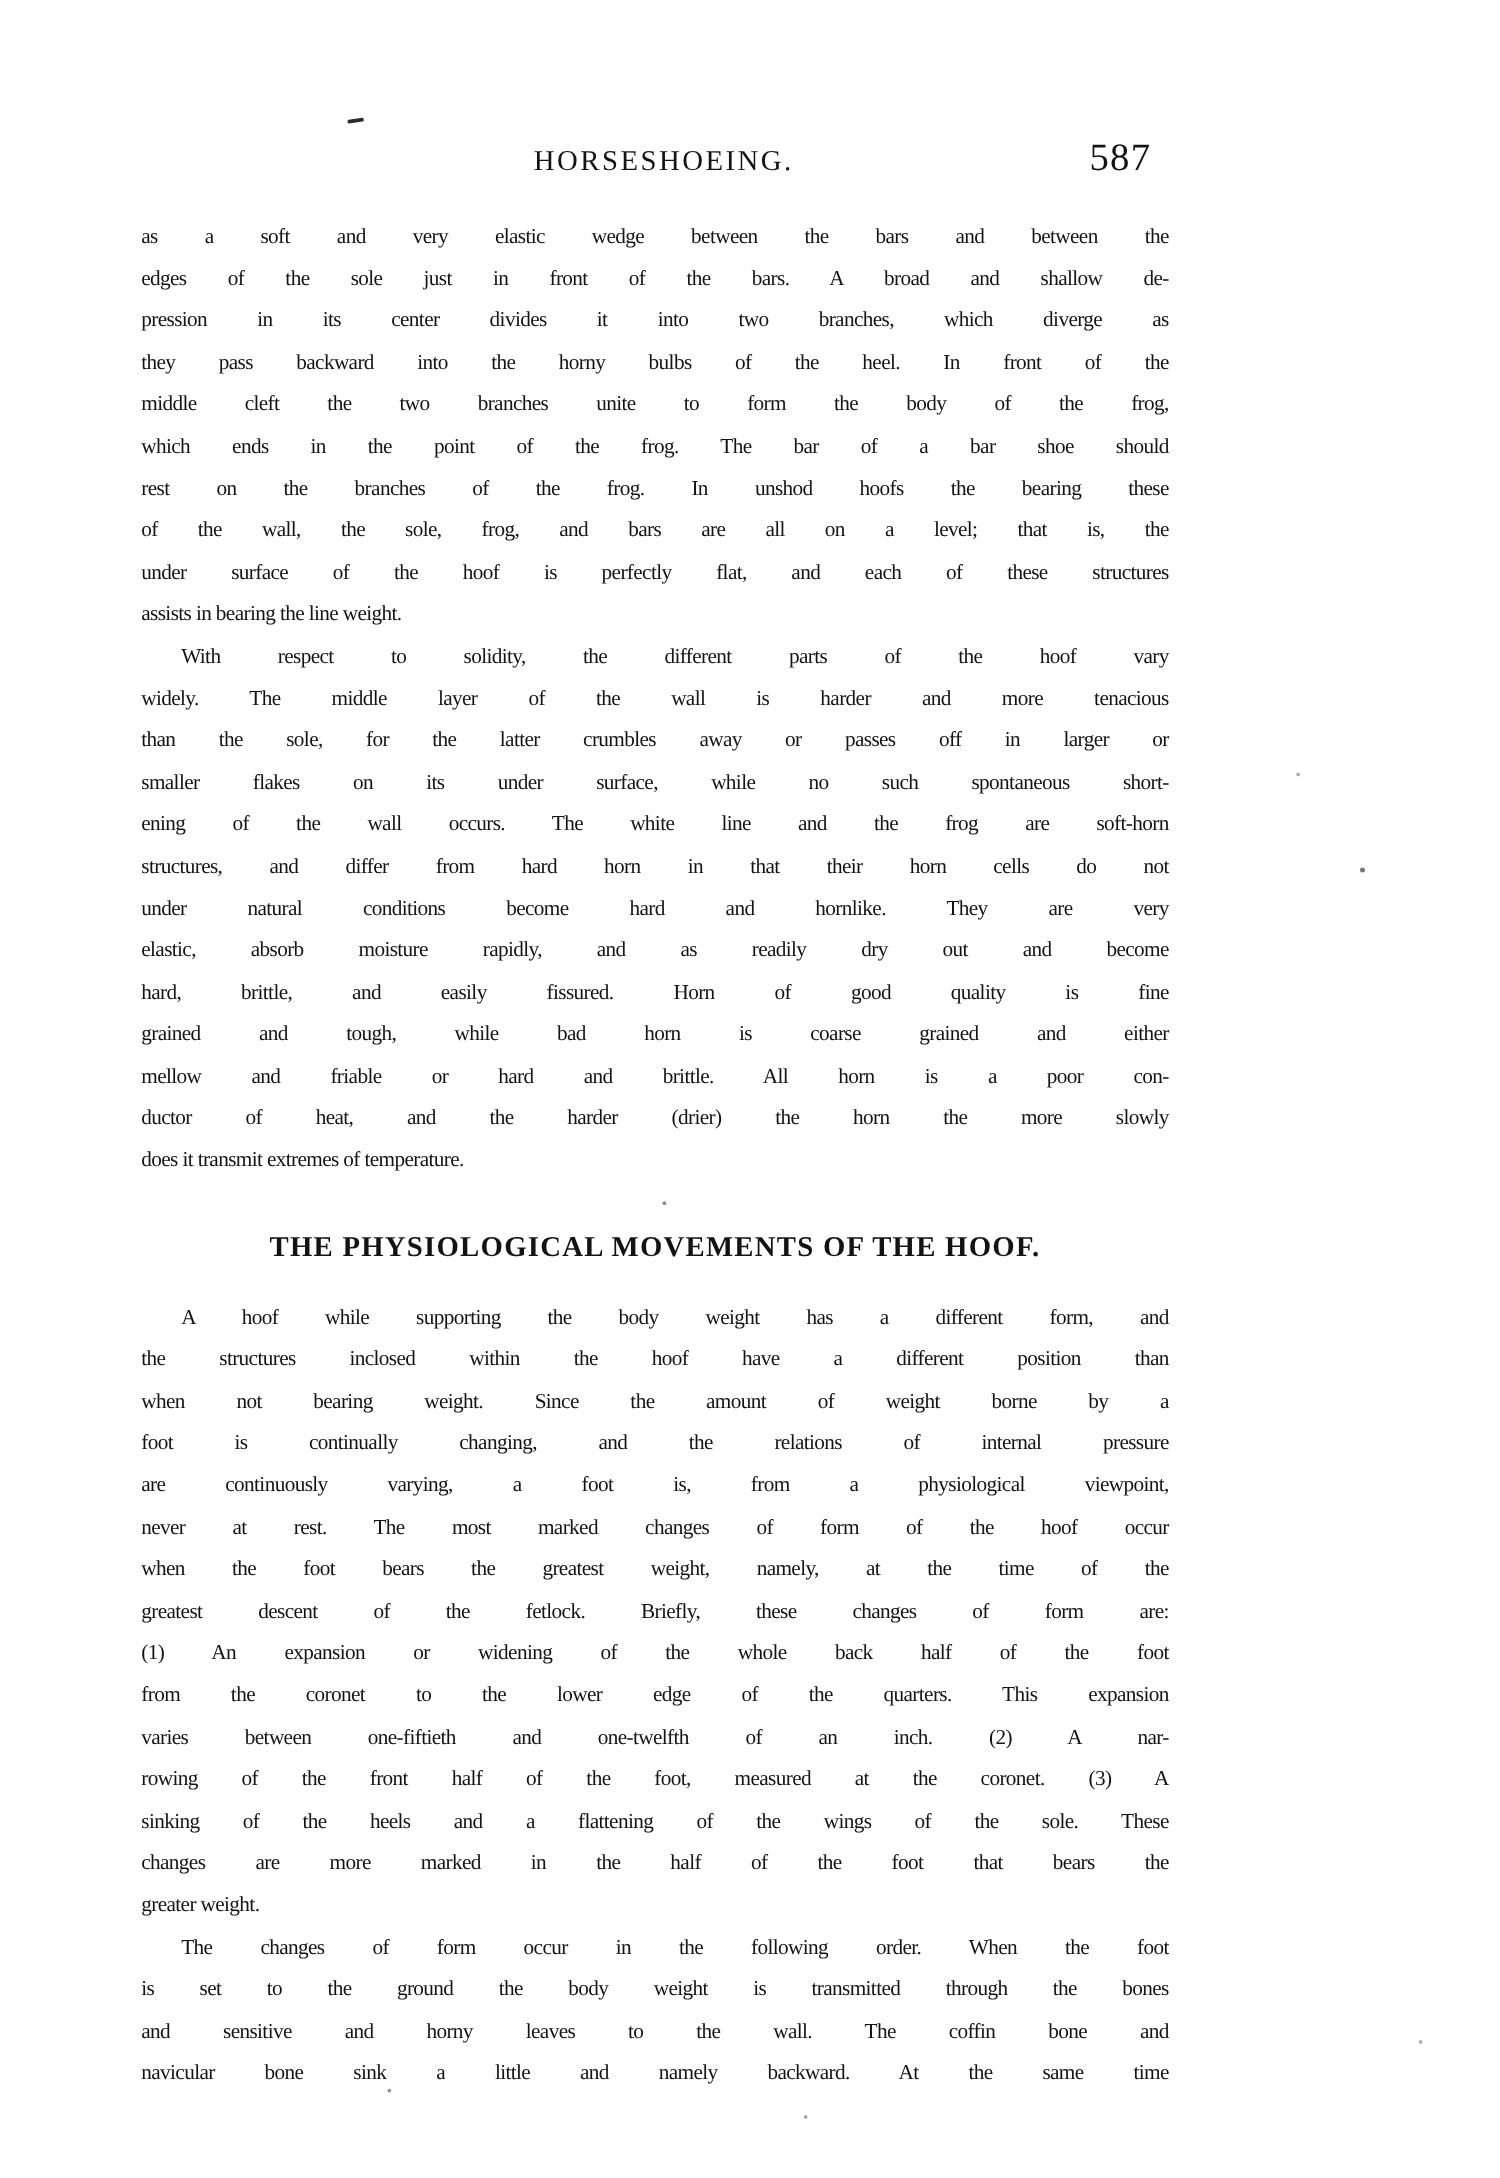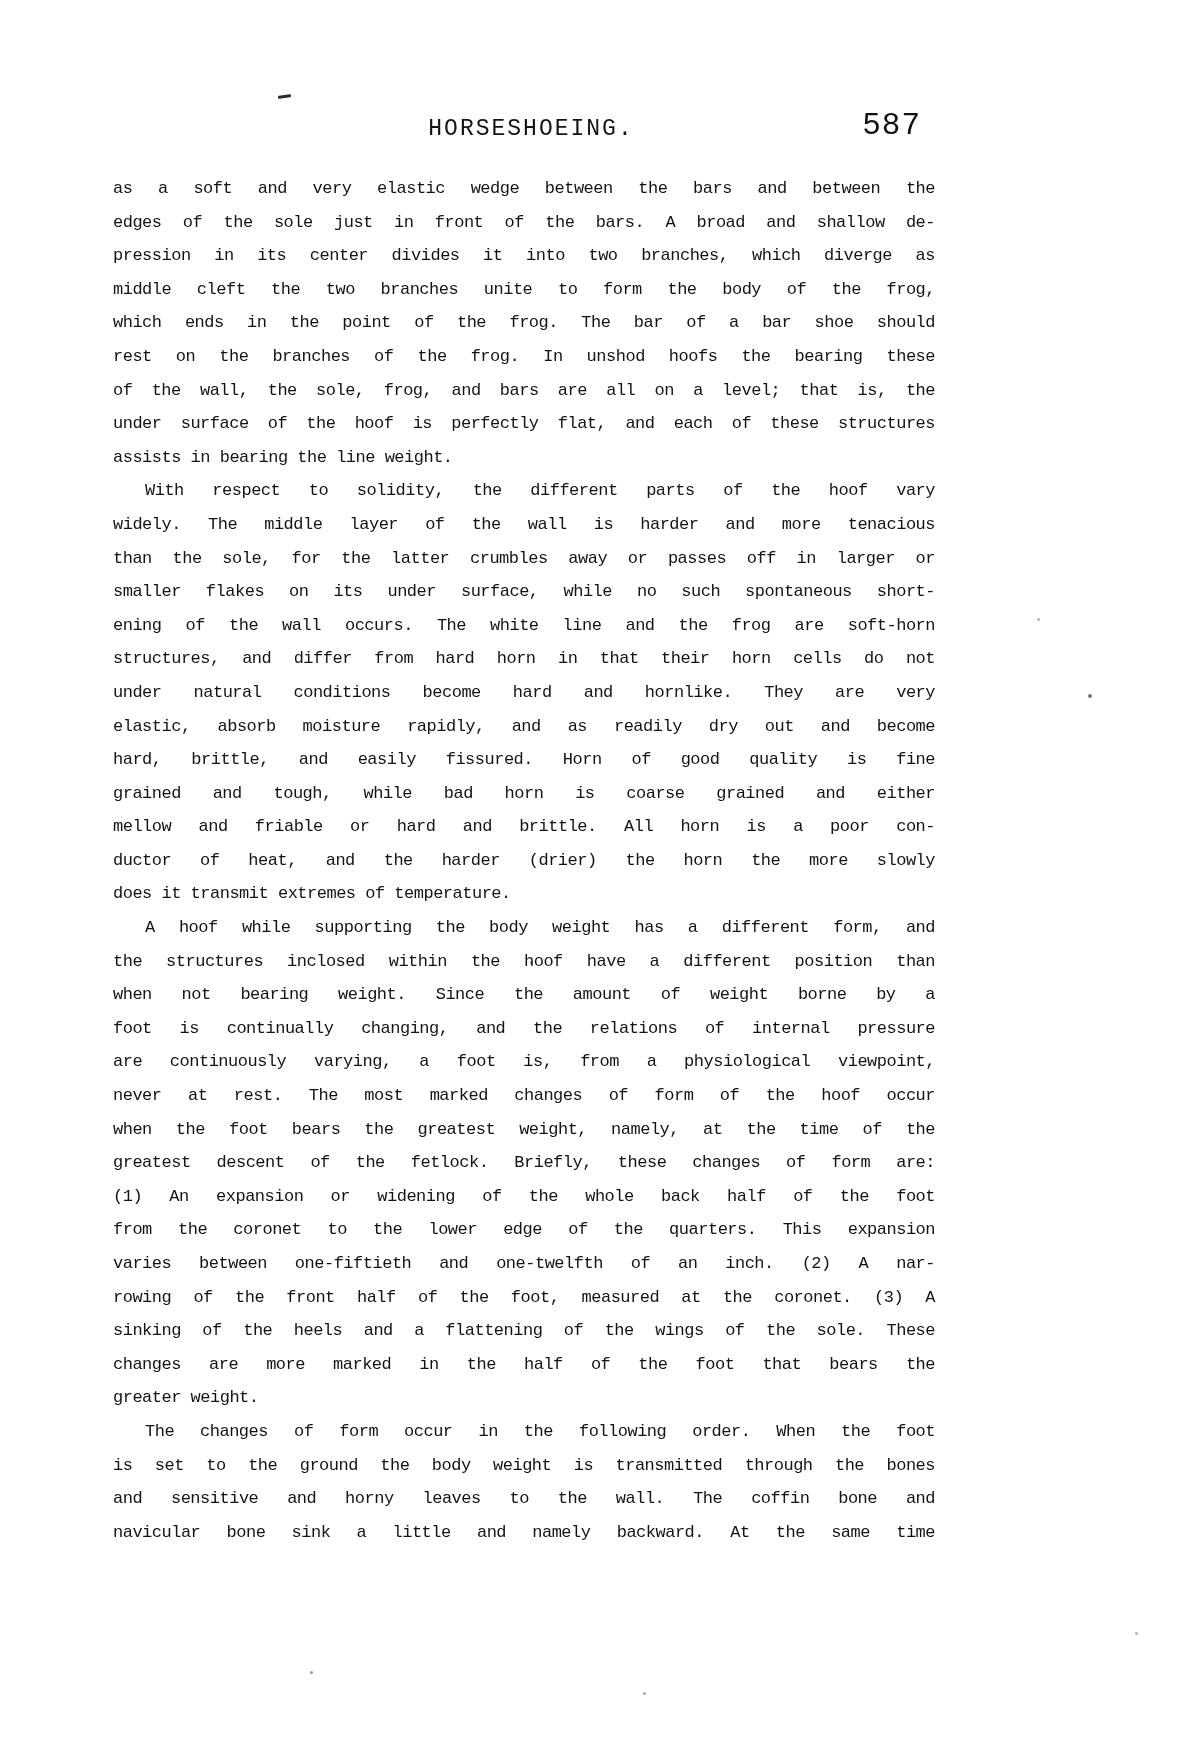--- a/index.html
+++ b/index.html
@@ -6,21 +6,21 @@
     margin: 0;
     padding: 0;
     background: #ffffff;
   }
   .page {
     position: relative;
     width: 1200px;
     height: 1742px;
     background: #ffffff;
     overflow: hidden;
-    font-family: Liberation Mono, monospace;
+    font-family: Liberation Serif, serif;
     color: #131313;
   }
   .text-block {
     position: absolute;
     left: 113px;
     top: 110px;
     width: 822px;
   }
   .page-header {
     position: relative;
@@ -102,20 +102,21 @@
     <div class="page-header">
       <div class="running-head">HORSESHOEING.</div>
       <div class="page-number">587</div>
     </div>
     <div class="page-body">
 
     <div class="paragraph">
           <div class="line">as a soft and very elastic wedge between the bars and between the</div>
           <div class="line">edges of the sole just in front of the bars. A broad and shallow de-</div>
           <div class="line">pression in its center divides it into two branches, which diverge as</div>
+          <div class="line">they pass backward into the horny bulbs of the heel. In front of the</div>
           <div class="line">middle cleft the two branches unite to form the body of the frog,</div>
           <div class="line">which ends in the point of the frog. The bar of a bar shoe should</div>
           <div class="line">rest on the branches of the frog. In unshod hoofs the bearing these</div>
           <div class="line">of the wall, the sole, frog, and bars are all on a level; that is, the</div>
           <div class="line">under surface of the hoof is perfectly flat, and each of these structures</div>
           <div class="line short">assists in bearing the line weight.</div>
         </div>
         <div class="paragraph">
           <div class="line indent">With respect to solidity, the different parts of the hoof vary</div>
           <div class="line">widely. The middle layer of the wall is harder and more tenacious</div>
@@ -124,20 +125,21 @@
           <div class="line">ening of the wall occurs. The white line and the frog are soft-horn</div>
           <div class="line">structures, and differ from hard horn in that their horn cells do not</div>
           <div class="line">under natural conditions become hard and hornlike. They are very</div>
           <div class="line">elastic, absorb moisture rapidly, and as readily dry out and become</div>
           <div class="line">hard, brittle, and easily fissured. Horn of good quality is fine</div>
           <div class="line">grained and tough, while bad horn is coarse grained and either</div>
           <div class="line">mellow and friable or hard and brittle. All horn is a poor con-</div>
           <div class="line">ductor of heat, and the harder (drier) the horn the more slowly</div>
           <div class="line short">does it transmit extremes of temperature.</div>
         </div>
+        <div class="section-heading">THE PHYSIOLOGICAL MOVEMENTS OF THE HOOF.</div>
         <div class="paragraph">
           <div class="line indent">A hoof while supporting the body weight has a different form, and</div>
           <div class="line">the structures inclosed within the hoof have a different position than</div>
           <div class="line">when not bearing weight. Since the amount of weight borne by a</div>
           <div class="line">foot is continually changing, and the relations of internal pressure</div>
           <div class="line">are continuously varying, a foot is, from a physiological viewpoint,</div>
           <div class="line">never at rest. The most marked changes of form of the hoof occur</div>
           <div class="line">when the foot bears the greatest weight, namely, at the time of the</div>
           <div class="line">greatest descent of the fetlock. Briefly, these changes of form are:</div>
           <div class="line">(1) An expansion or widening of the whole back half of the foot</div>

